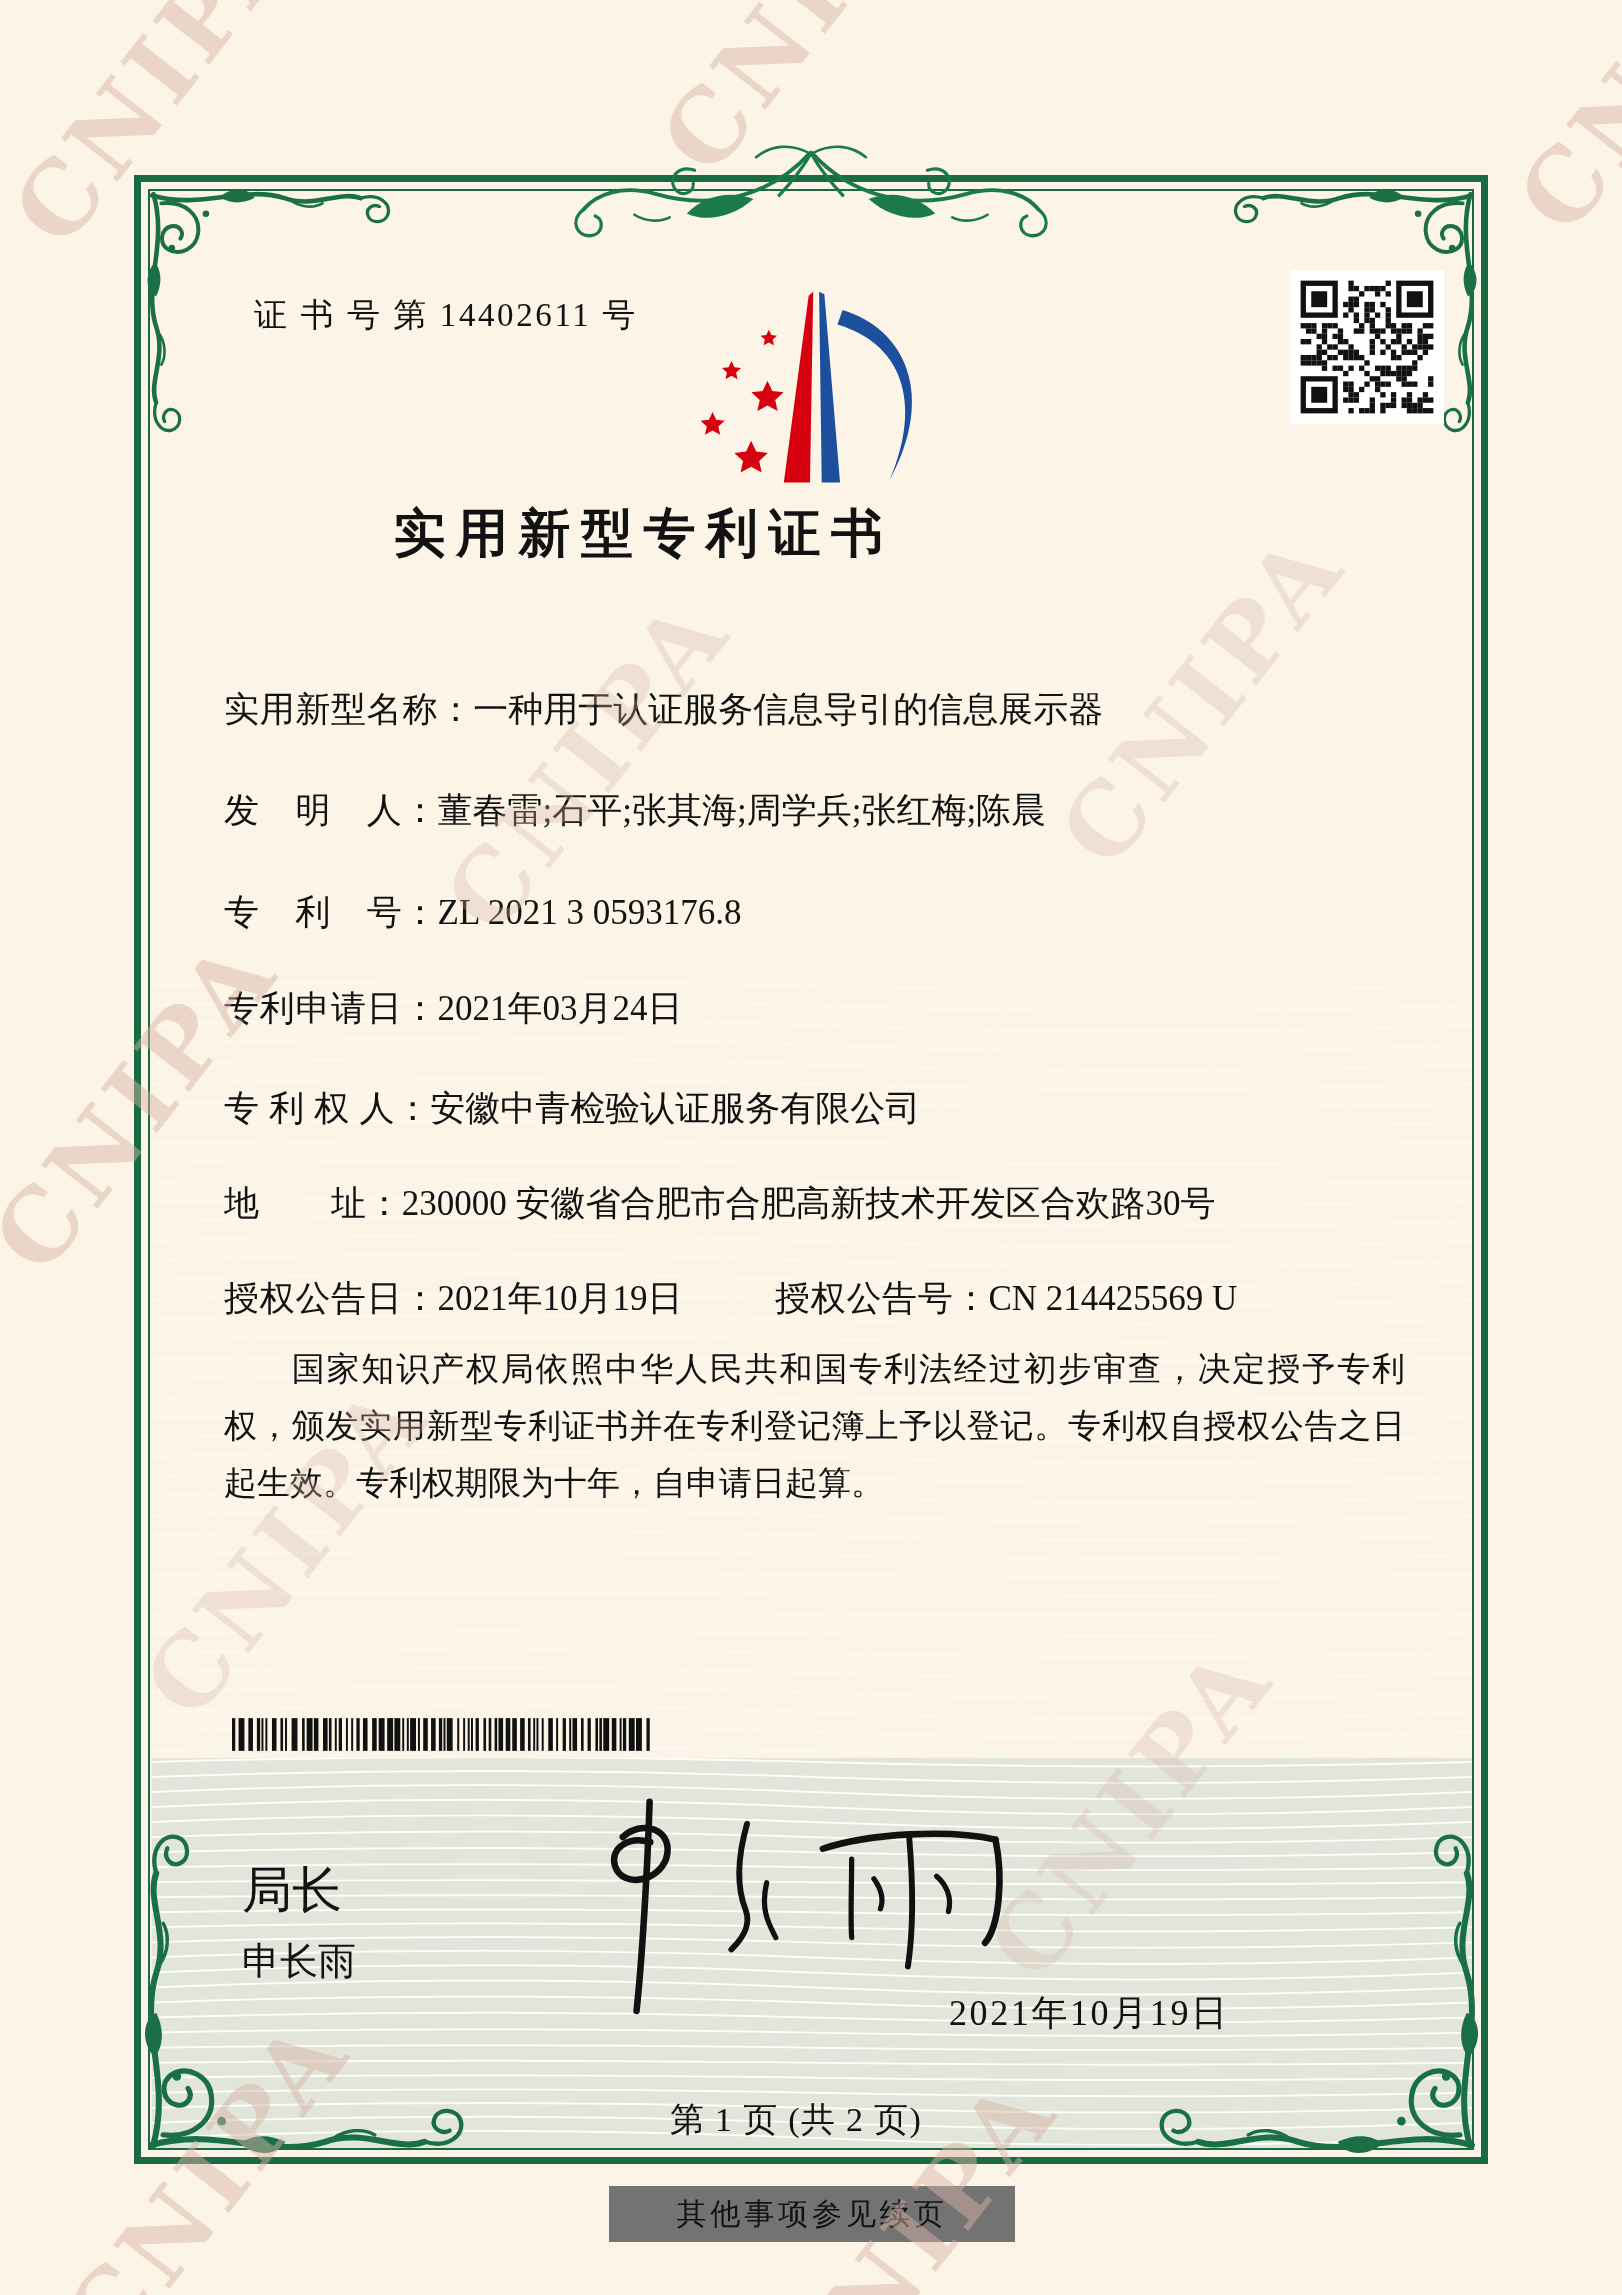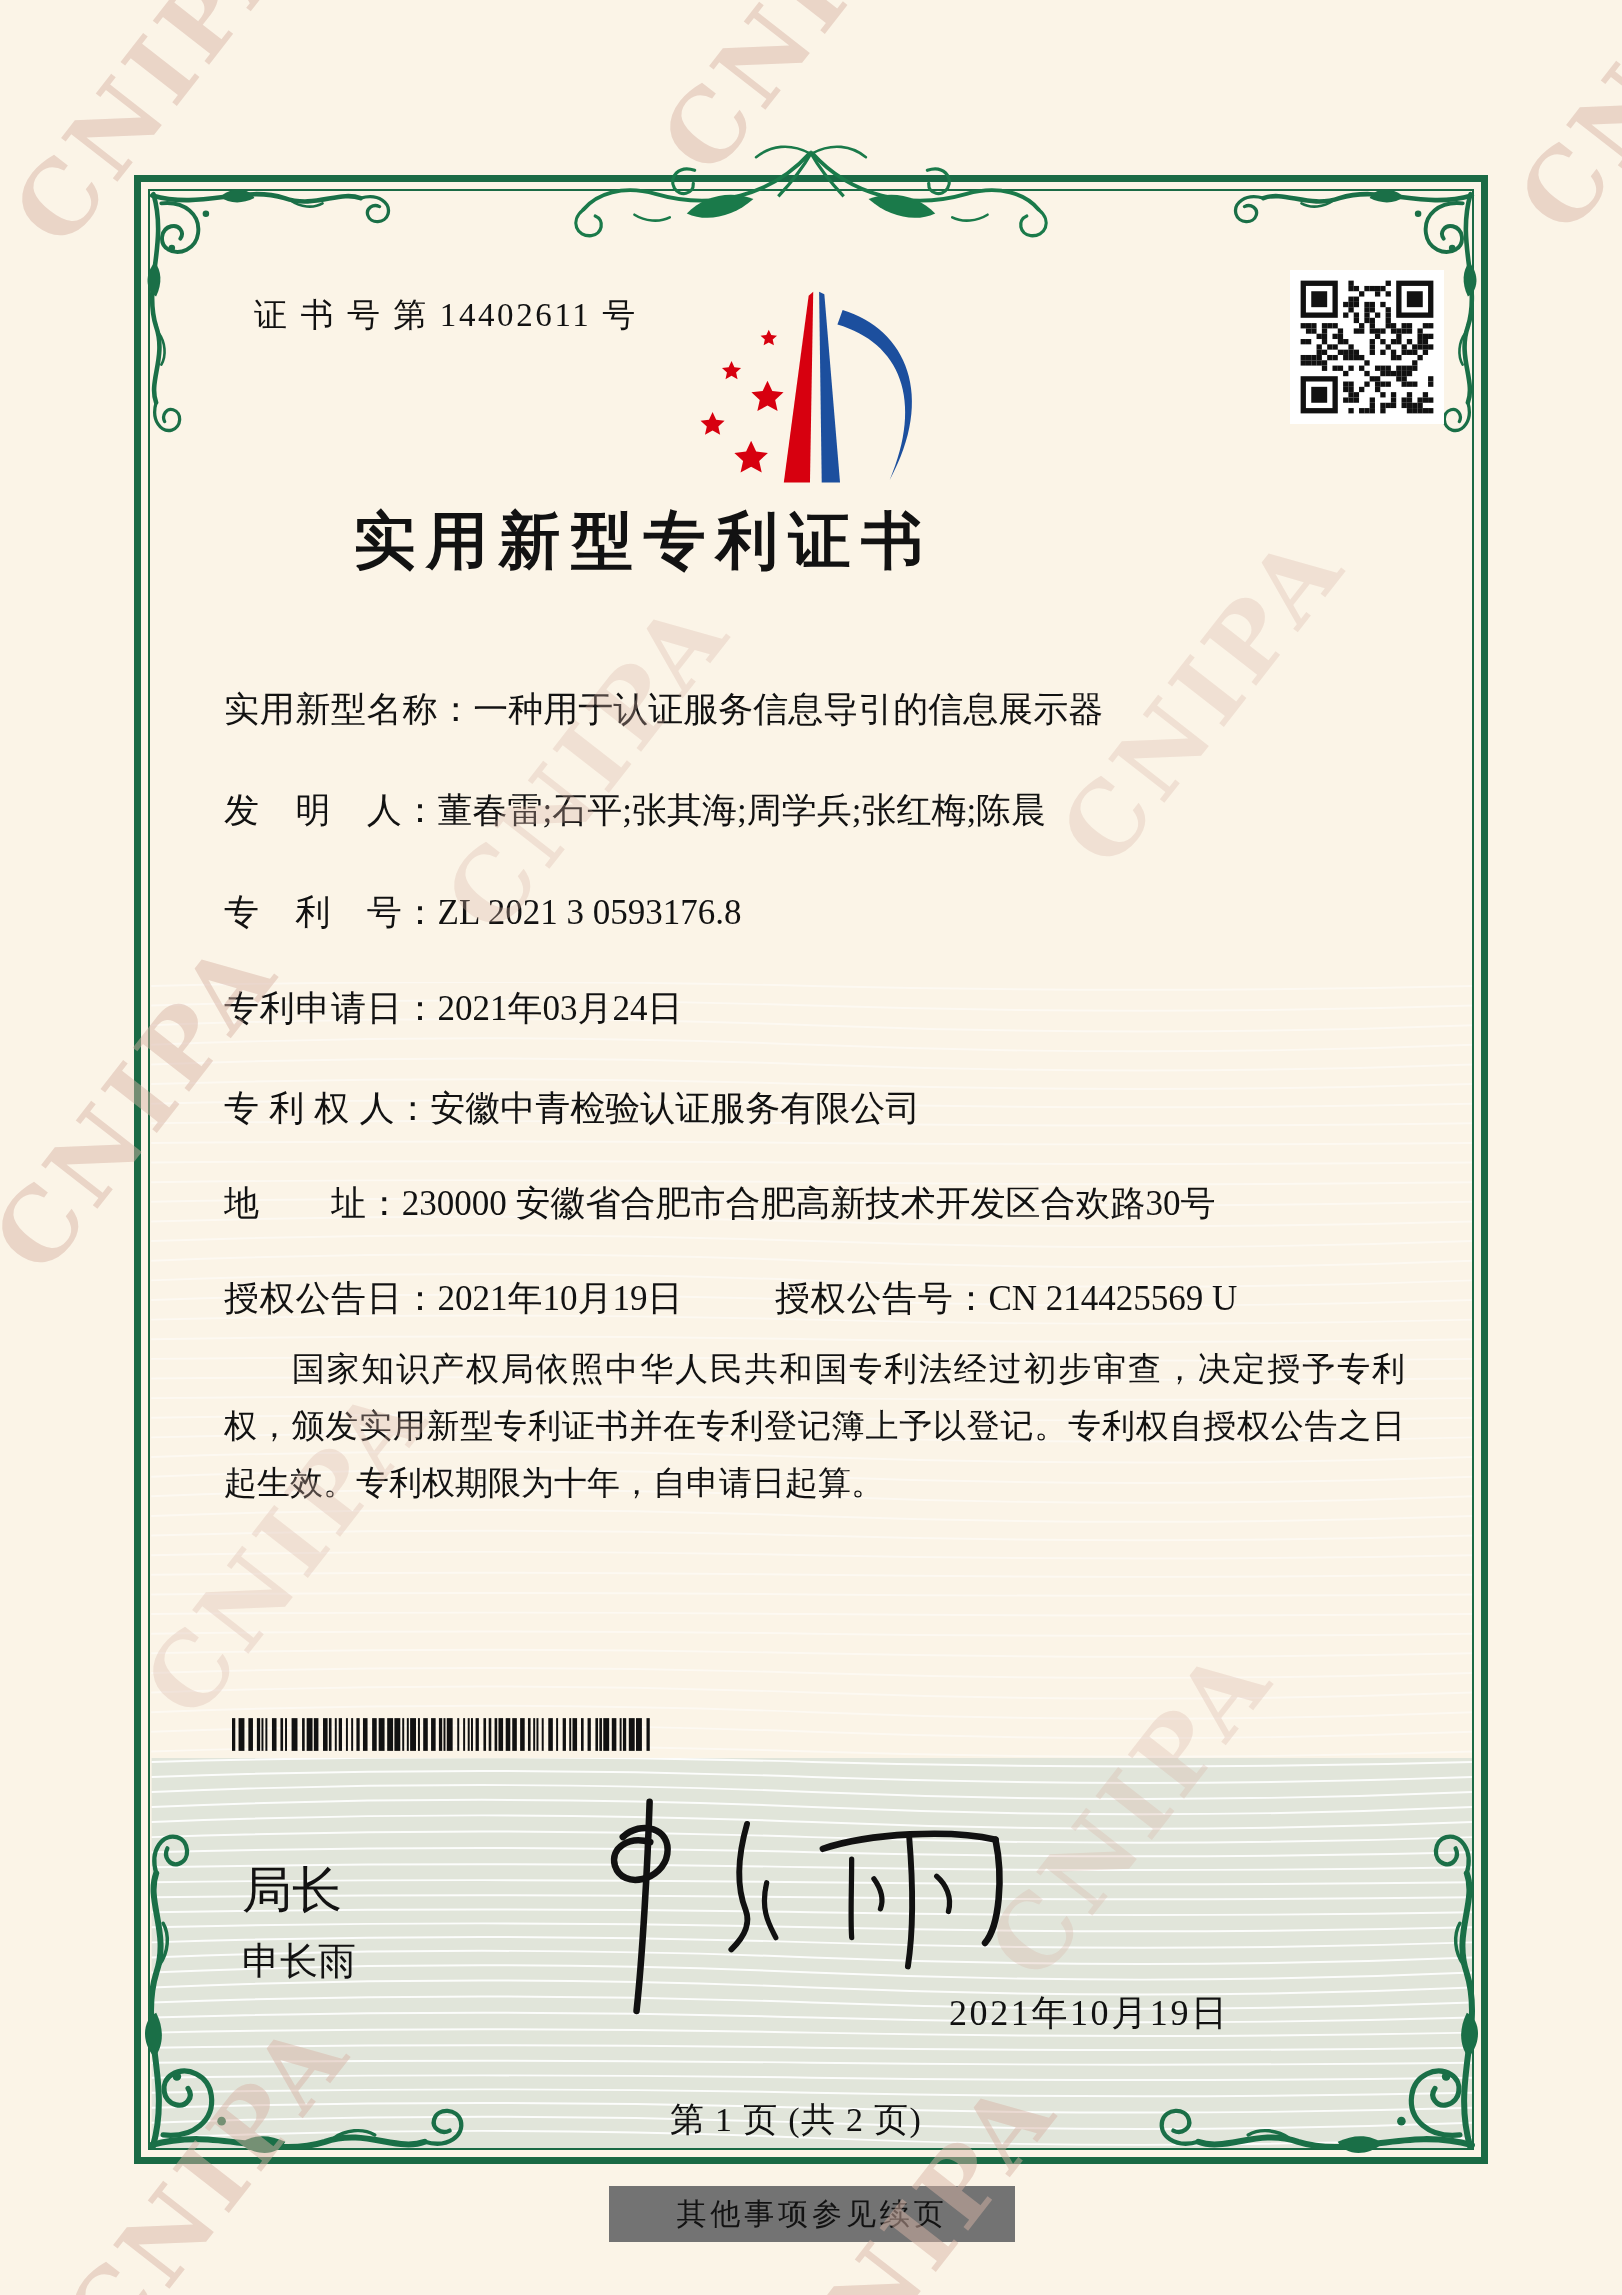--- a/index.html
+++ b/index.html
@@ -37,21 +37,21 @@
   #band-faint{left:151px;top:982px;z-index:0;}
   #band-green{left:151px;top:1758px;z-index:1;}
   
   .ornament{z-index:3;pointer-events:none;}
   
   .content{z-index:4;}
   .cert-no{left:254px;top:293px;font-size:33px;letter-spacing:2.6px;}
   .qr{left:1290px;top:270px;}
   .logo{left:674px;top:272px;}
   .title{left:0;top:499px;width:1287px;text-align:center;
-    font-size:62px;font-weight:bold;letter-spacing:10.5px;}
+    font-size:52px;font-weight:bold;letter-spacing:10.5px;}
   .frow{left:224px;font-size:35px;white-space:nowrap;}
   .frow .lbl{letter-spacing:0.7px;}
   .r-name{top:686px;} .r-inv{top:787px;} .r-pno{top:889px;}
   .r-fil{top:985px;} .r-pat{top:1085px;} .r-adr{top:1180px;}
   .r-gd{top:1275px;} .r-gn{top:1275px;left:775px;}
   .paras{left:224px;top:1341px;width:1181px;font-size:33px;
     line-height:1.72;text-align:justify;}
   .paras p{margin:0;text-indent:2.05em;}
   .paras p + p{margin-top:6.5px;}
   .barcode{left:232px;top:1718px;}

